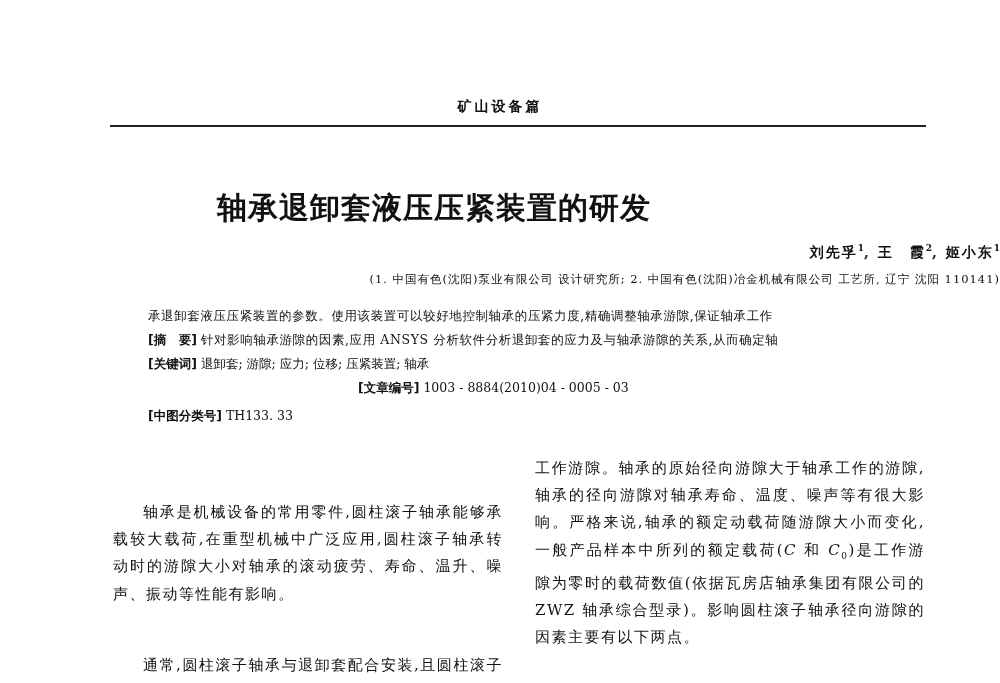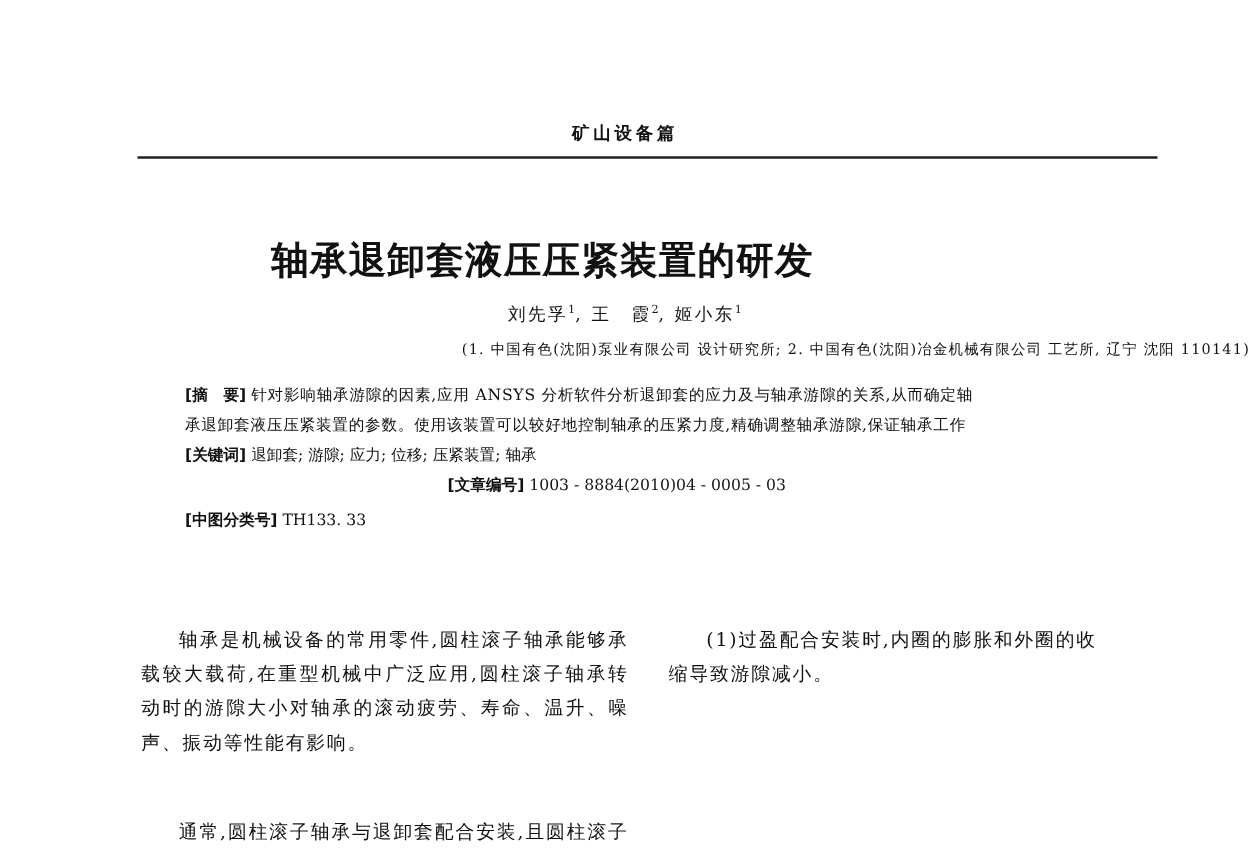--- a/index.html
+++ b/index.html
@@ -43,23 +43,24 @@
       font-family: "DejaVu Sans", sans-serif;
       font-weight: bold;
       font-size: 30px;
       letter-spacing: 1px;
     }
     .authors {
       position: absolute;
       left: 0;
       width: 1000px;
       top: 243px;
-      text-align: center;
+      text-align: right;
       font-size: 14px;
       letter-spacing: 2px;
+      font-weight: bold;
     }
     .authors sup {
       font-size: 9px;
       letter-spacing: 0;
     }
     .affiliation {
       position: absolute;
       left: 0;
       width: 1000px;
       top: 272px;
@@ -116,25 +117,25 @@
 
 <div class="authors">
   <span>刘先孚</span><sup>1</sup>,
   <span>王　霞</span><sup>2</sup>,
   <span>姬小东</span><sup>1</sup>
 </div>
 
 <div class="affiliation">(1. 中国有色(沈阳)泵业有限公司 设计研究所; 2. 中国有色(沈阳)冶金机械有限公司 工艺所, 辽宁 沈阳 110141)</div>
 
 <div class="meta-block">
+  <div class="meta-line abstract-text">承退卸套液压压紧装置的参数。使用该装置可以较好地控制轴承的压紧力度,精确调整轴承游隙,保证轴承工作</div>
   <div class="meta-line">
     <span class="meta-label">[摘　要]</span>
     <span class="abstract-text">针对影响轴承游隙的因素,应用 ANSYS 分析软件分析退卸套的应力及与轴承游隙的关系,从而确定轴</span>
   </div>
-  <div class="meta-line abstract-text">承退卸套液压压紧装置的参数。使用该装置可以较好地控制轴承的压紧力度,精确调整轴承游隙,保证轴承工作</div>
   <div class="meta-line">
     <span class="meta-label">[关键词]</span>
     <span>退卸套; 游隙; 应力; 位移; 压紧装置; 轴承</span>
   </div>
   <div class="meta-line class-row">
     <span class="class-item c1">
       <span class="meta-label">[中图分类号]</span>
       <span>TH133. 33</span>
     </span>
     <span class="class-item">
@@ -146,15 +147,16 @@
 
 <div class="column col-left">
   <p class="para indent">轴承是机械设备的常用零件,圆柱滚子轴承能够承载较大载荷,在重型机械中广泛应用,圆柱滚子轴承转动时的游隙大小对轴承的滚动疲劳、寿命、温升、噪声、振动等性能有影响。</p>
   <p class="para indent">通常,圆柱滚子轴承与退卸套配合安装,且圆柱滚子轴承与退卸套的装配紧固主要由人工操作,人工紧固操作很难掌握压紧力度,不能准确调整轴承的工作游隙,从而影响轴承的承载能力和使用寿命。</p>
   <p class="para">
       <span class="nowrap-line">为高效、准确地调整轴承游隙至设计值,有必要研制</span>
     </p>
 </div>
 
 <div class="column col-right">
+  <p class="para"><span>工作游隙。轴承的原始径向游隙大于轴承工作的游隙,轴承的径向游隙对轴承寿命、温度、噪声等有很大影响。严格来说,轴承的额定动载荷随游隙大小而变化,一般产品样本中所列的额定载荷(</span><span class="italic">C</span><span> 和 </span><span class="italic">C</span><sub class="s">0</sub><span>)是工作游隙为零时的载荷数值(依据瓦房店轴承集团有限公司的 ZWZ 轴承综合型录)。影响圆柱滚子轴承径向游隙的因素主要有以下两点。</span></p>
   <p class="para indent">(1)过盈配合安装时,内圈的膨胀和外圈的收</p>
   <p class="para">缩导致游隙减小。</p>
 </div>
 
 </body></html>

